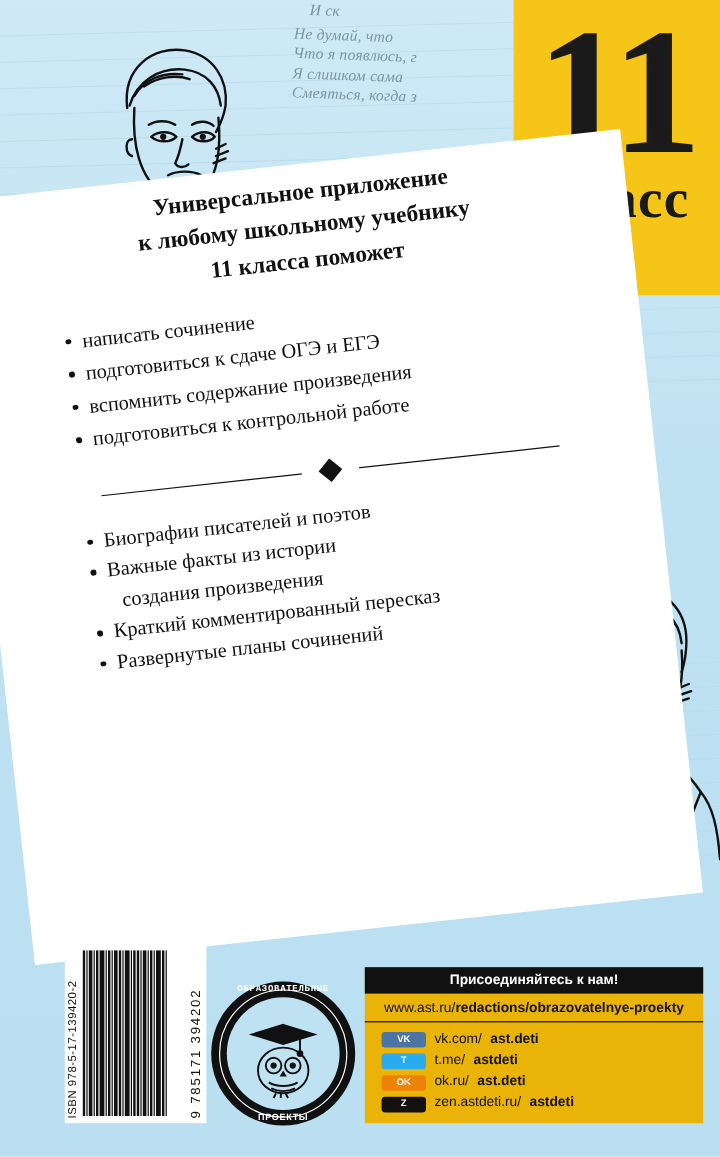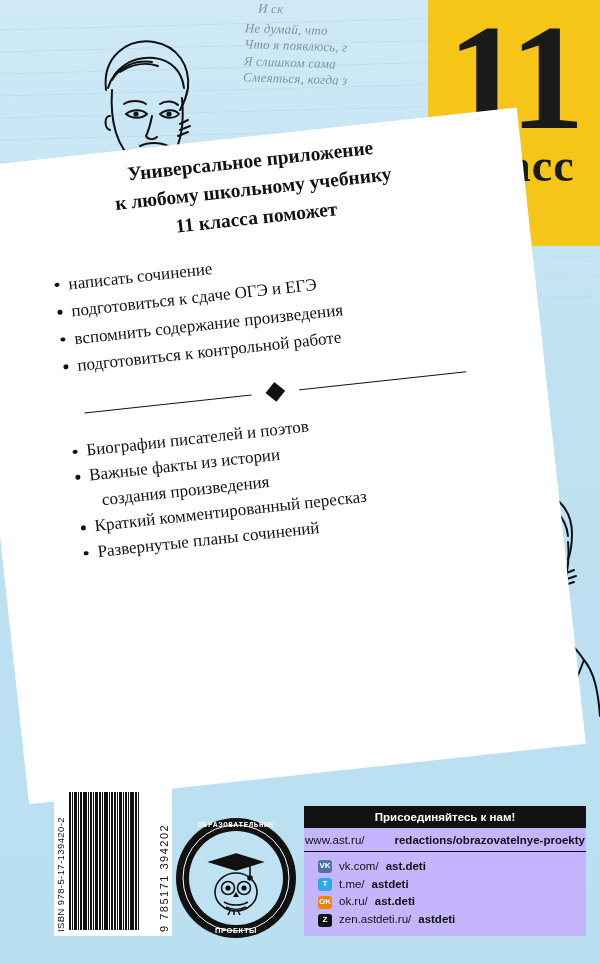--- a/index.html
+++ b/index.html
@@ -271,55 +271,55 @@
   }
   .logo-text-top { top: 3px; font-family: Liberation Mono, monospace; }
   .logo-text-bottom { bottom: 3px; }
 
   
   .contact-box {
     position: absolute;
     right: 14px;
     bottom: 28px;
     width: 282px;
-    background: #c4b5fd;
+    background: #eab308;
     box-sizing: border-box;
   }
   .contact-head {
     background: #111;
     color: #fff;
     font-family: "Liberation Sans", sans-serif;
     font-weight: bold;
     font-size: 11.5px;
     text-align: center;
     padding: 5px 0 5px 0;
   }
   .contact-url {
     font-family: "Liberation Sans", sans-serif;
     font-size: 11.5px;
     text-align: center;
     color: #111;
     padding: 6px 0 5px 0;
     border-bottom: 1px solid #111;
   }
-  .contact-url b { font-weight: bold; padding-left: 30px; }
+  .contact-url b { font-weight: bold; }
   .socials {
     padding: 6px 0 7px 14px;
   }
   .social-row {
     display: flex;
     align-items: center;
     gap: 7px;
     font-family: "Liberation Sans", sans-serif;
     font-size: 11.5px;
     color: #111;
     line-height: 1.55;
   }
   .sicon {
-    width: 14px;
+    width: 37px;
     height: 13px;
     border-radius: 3px;
     display: inline-flex;
     align-items: center;
     justify-content: center;
     color: #fff;
     font-size: 8px;
     font-weight: bold;
     font-family: "Liberation Sans", sans-serif;
     flex: 0 0 auto;

